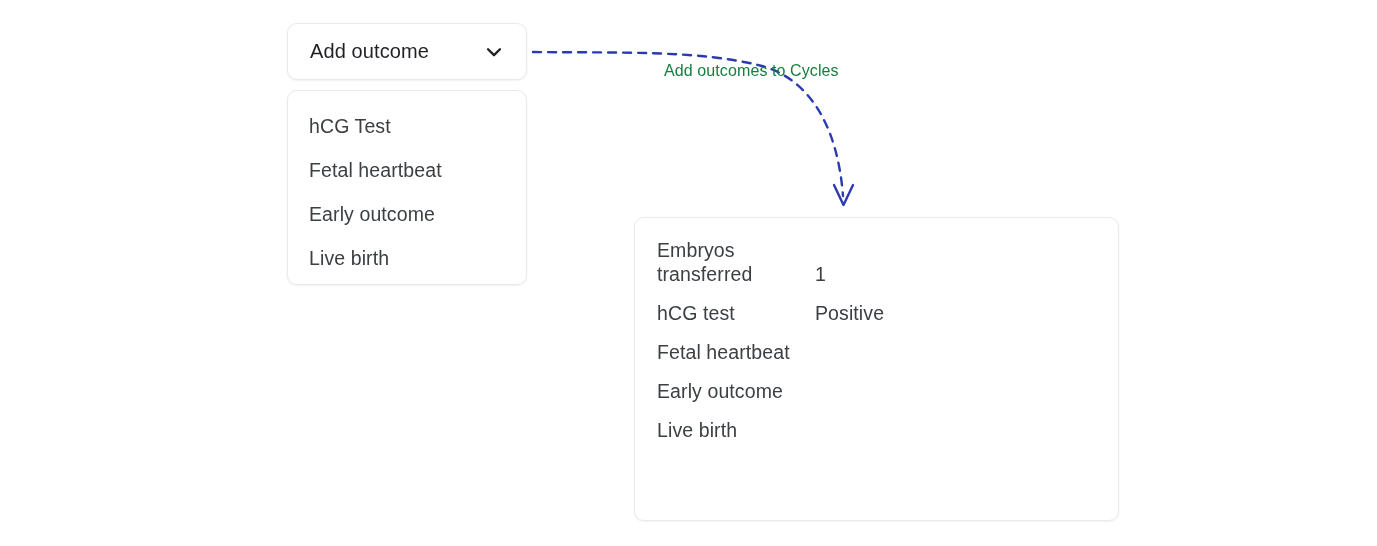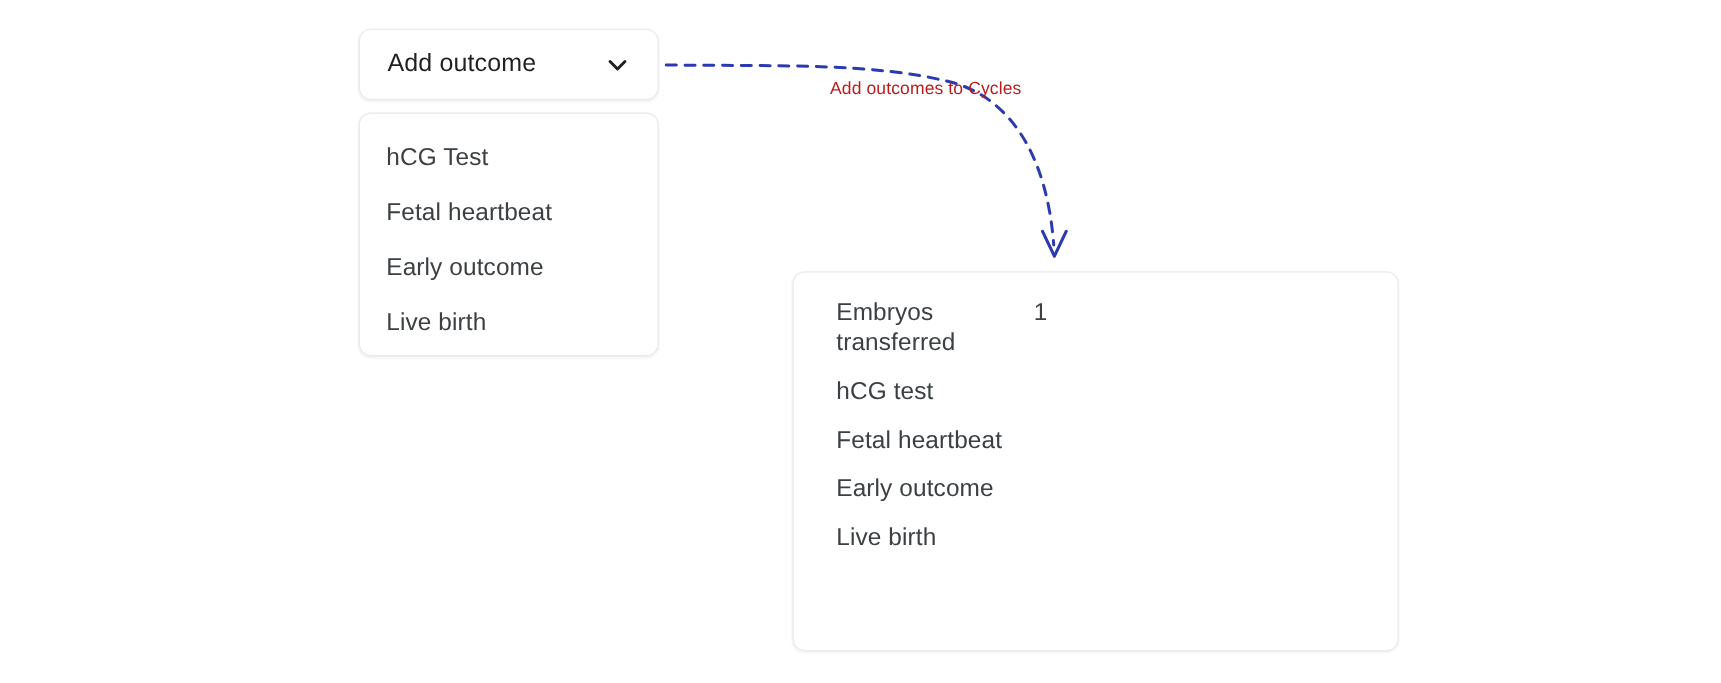--- a/index.html
+++ b/index.html
@@ -84,45 +84,44 @@
     left: 0;
     top: 0;
     width: 1377px;
     height: 546px;
     pointer-events: none;
   }
   .annotation-label {
     position: absolute;
     left: 664px;
     top: 62px;
-    font-size: 14px;
-    color: #b91c1c;
+    font-size: 16px;
+    color: #15803d;
     letter-spacing: 0.1px;
     white-space: nowrap;
   }
 
   
   .outcome-card {
     position: absolute;
     left: 634px;
     top: 217px;
     width: 485px;
     height: 304px;
     box-sizing: border-box;
     background: #ffffff;
     border: 1px solid #e8eaed;
     border-radius: 10px;
     box-shadow: 0 1px 2px rgba(60,64,67,0.07);
     padding: 20px 22px 20px 22px;
   }
   .outcome-row {
     display: flex;
-    align-items: flex-start;
+    align-items: flex-end;
     margin-bottom: 15px;
-    margin-left: 12px;
   }
   .outcome-row:last-child {
     margin-bottom: 0;
   }
   .outcome-label {
     width: 158px;
     flex: 0 0 158px;
     font-size: 19.5px;
     line-height: 24px;
     color: #3c4043;
@@ -172,20 +171,21 @@
 
   <div class="annotation-label">Add outcomes to Cycles</div>
 
   <div class="outcome-card">
     <div class="outcome-row">
       <div class="outcome-label">Embryos transferred</div>
       <div class="outcome-value">1</div>
     </div>
     <div class="outcome-row">
       <div class="outcome-label">hCG test</div>
+      <div class="outcome-value">Positive</div>
     </div>
     <div class="outcome-row">
       <div class="outcome-label">Fetal heartbeat</div>
     </div>
     <div class="outcome-row">
       <div class="outcome-label">Early outcome</div>
     </div>
     <div class="outcome-row">
       <div class="outcome-label">Live birth</div>
     </div>

